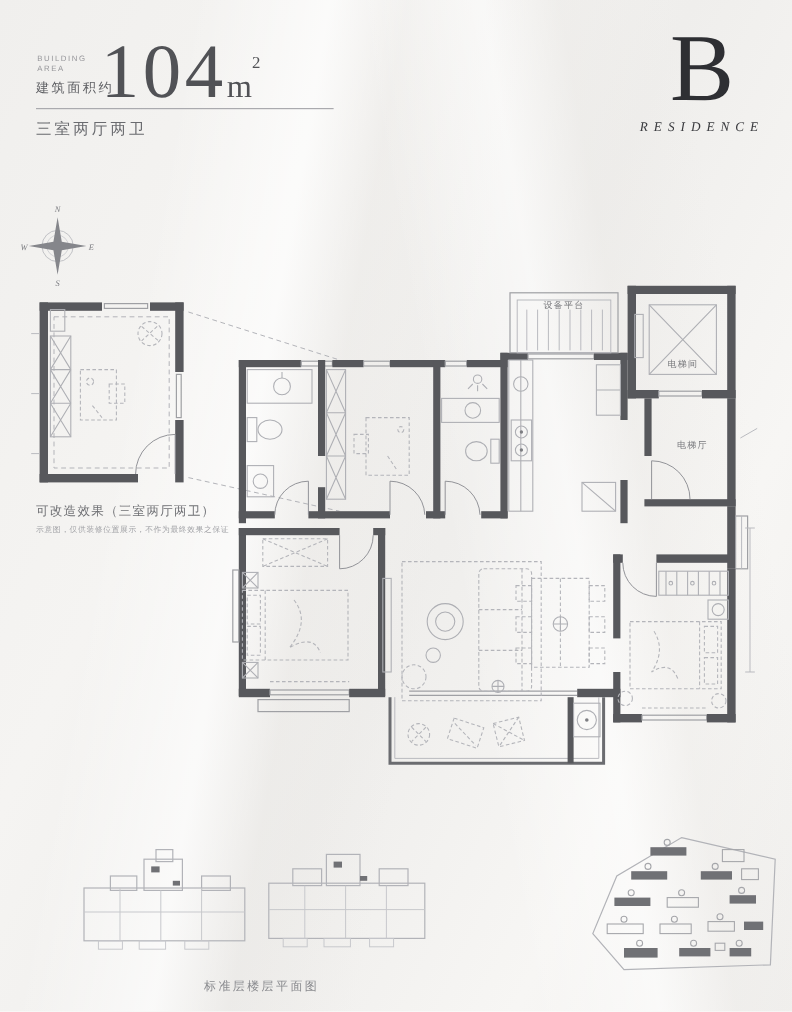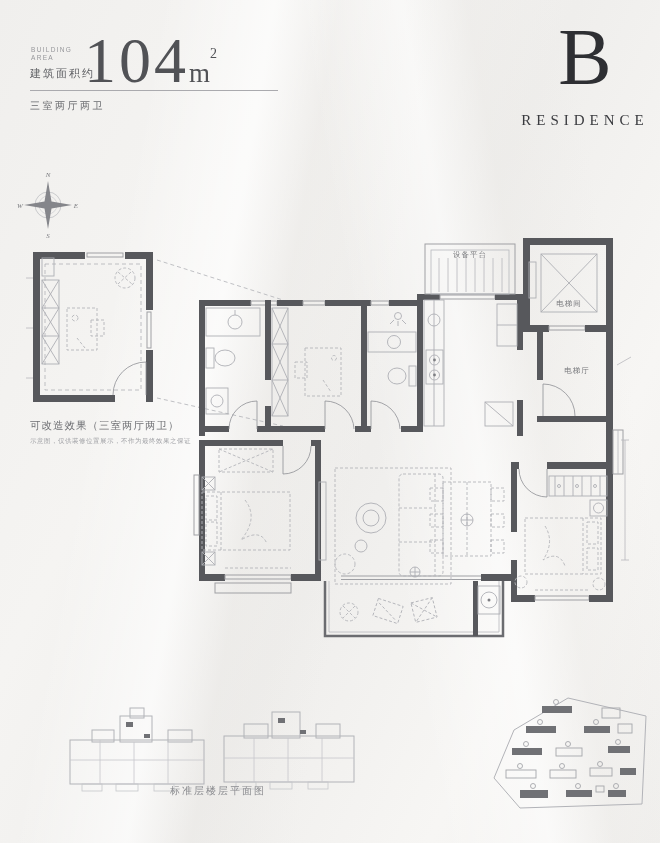--- a/index.html
+++ b/index.html
@@ -9,32 +9,32 @@
   .bgwave{position:absolute;inset:0;pointer-events:none;}
   .bgwave.w1{background:linear-gradient(100deg,rgba(255,255,255,0) 20%,rgba(255,255,255,.65) 34%,rgba(231,229,226,.35) 42%,rgba(255,255,255,0) 55%);}
   .bgwave.w2{background:linear-gradient(80deg,rgba(255,255,255,0) 55%,rgba(255,255,255,.55) 68%,rgba(234,232,229,.35) 76%,rgba(255,255,255,0) 88%);}
   
   .hdr-en{position:absolute;left:31px;top:46px;font-size:6.5px;letter-spacing:1.3px;color:#96969a;line-height:8px;}
   .hdr-cn{position:absolute;left:30px;top:66px;font-size:11px;letter-spacing:2px;color:#5f6064;}
   .area-big{position:absolute;left:84px;top:22px;font-family:"Liberation Serif",serif;font-size:64px;font-weight:400;color:#515256;letter-spacing:3px;line-height:64px;}
   .area-unit{font-size:27px;letter-spacing:0;}
   .area-sup{font-size:14px;vertical-align:24px;}
   .hdr-line{position:absolute;left:30px;top:90px;width:248px;height:1px;background:#aaaaae;}
-  .hdr-type{position:absolute;left:30px;top:99px;font-size:10px;letter-spacing:2.5px;color:#6a6b6f;}
+  .hdr-type{position:absolute;left:30px;top:99px;font-size:13px;letter-spacing:2.5px;color:#6a6b6f;}
   
   .logo{position:absolute;left:520px;top:16px;width:130px;text-align:center;}
   .logo-b{font-family:"Liberation Serif",serif;font-size:80px;line-height:82px;color:#2e2f33;font-weight:400;}
-  .logo-name{font-family:"Liberation Serif",serif;font-size:15px;letter-spacing:5px;color:#3a3b3f;margin-top:14px;}
+  .logo-name{font-family:"Liberation Serif",serif;font-size:11px;letter-spacing:5px;color:#3a3b3f;margin-top:2px;font-style:italic;}
   
   .annex-note{position:absolute;left:30px;top:419px;width:230px;}
   .annex-title{font-size:10.5px;color:#6f7074;letter-spacing:1px;}
   .annex-disc{font-size:6.5px;color:#a2a3a7;letter-spacing:.5px;margin-top:4px;}
   
   .cap{position:absolute;font-size:10px;letter-spacing:2px;color:#8a8b8f;text-align:center;}
-  .cap.left{left:58px;top:784px;width:320px;}
+  .cap.left{left:58px;top:815px;width:320px;}
   .cap.right{left:488px;top:813px;width:164px;}
   svg{position:absolute;}
   
   .w{fill:#57585c;}
   .thin{fill:none;stroke:#9fa0a4;stroke-width:1;}
   .thin2{fill:none;stroke:#b7b8bd;stroke-width:.8;}
   .f{fill:none;stroke:#aeafb4;stroke-width:.9;}
   .fd{fill:none;stroke:#b4b5ba;stroke-width:.9;stroke-dasharray:3 2;}
   .dr{fill:none;stroke:#8e8f94;stroke-width:.8;}
   .dash{fill:none;stroke:#b0b1b6;stroke-width:.8;stroke-dasharray:4 3;}

